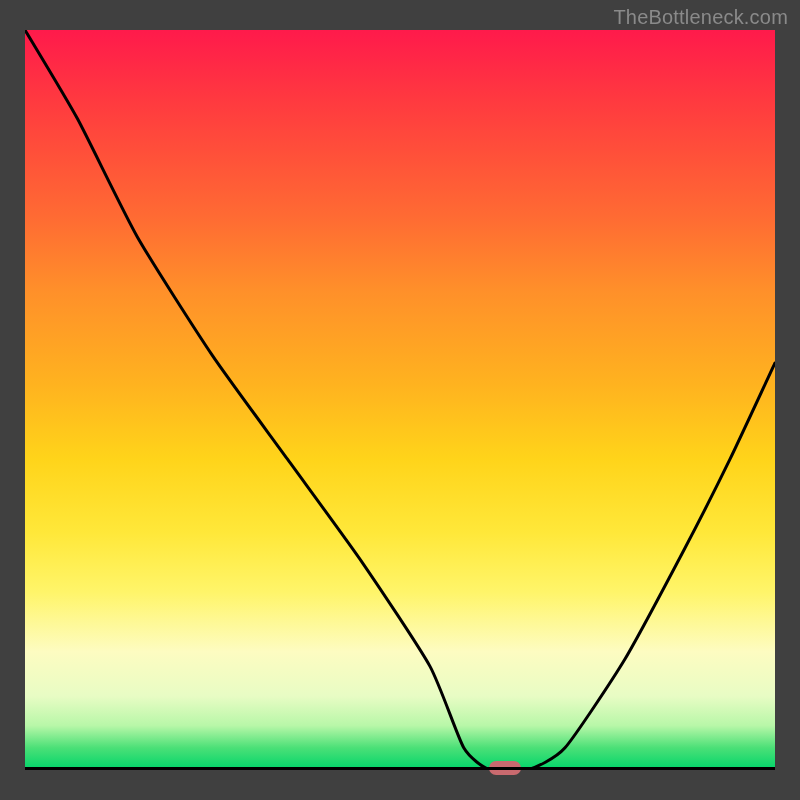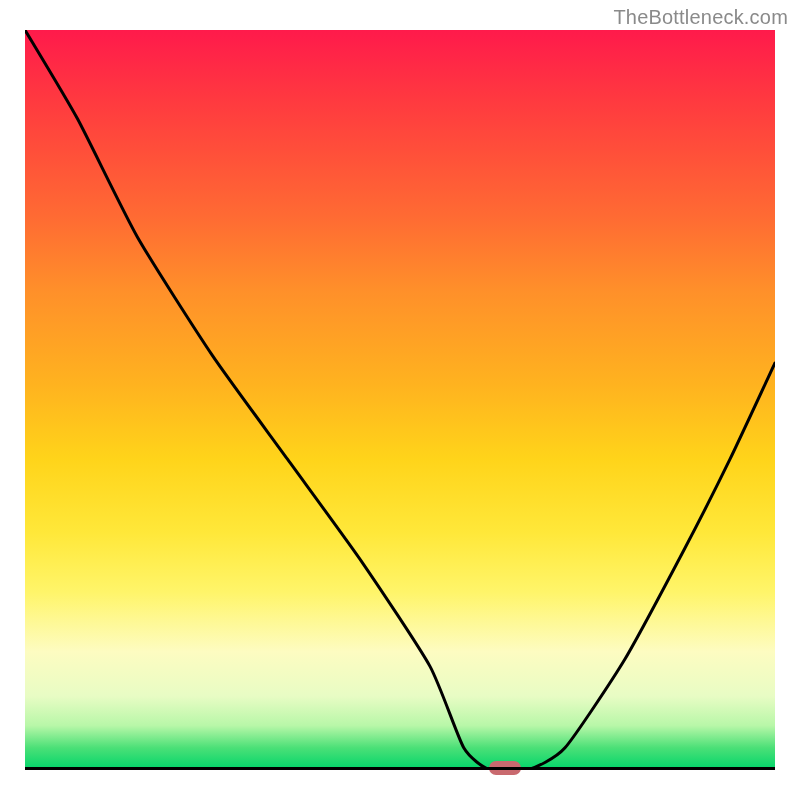--- a/index.html
+++ b/index.html
@@ -8,21 +8,21 @@
     width: 800px;
     height: 800px;
     background: #000000;
     overflow: hidden;
     font-family: Arial, Helvetica, sans-serif;
   }
   .frame {
     position: relative;
     width: 800px;
     height: 800px;
-    background: #ffffff;
+    background: #404040;
   }
   .plot-area {
     position: absolute;
     left: 25px;
     top: 30px;
     width: 750px;
     height: 740px;
     background: linear-gradient(to bottom,
       #ff1a4b 0%,
       #ff3b3f 10%,

